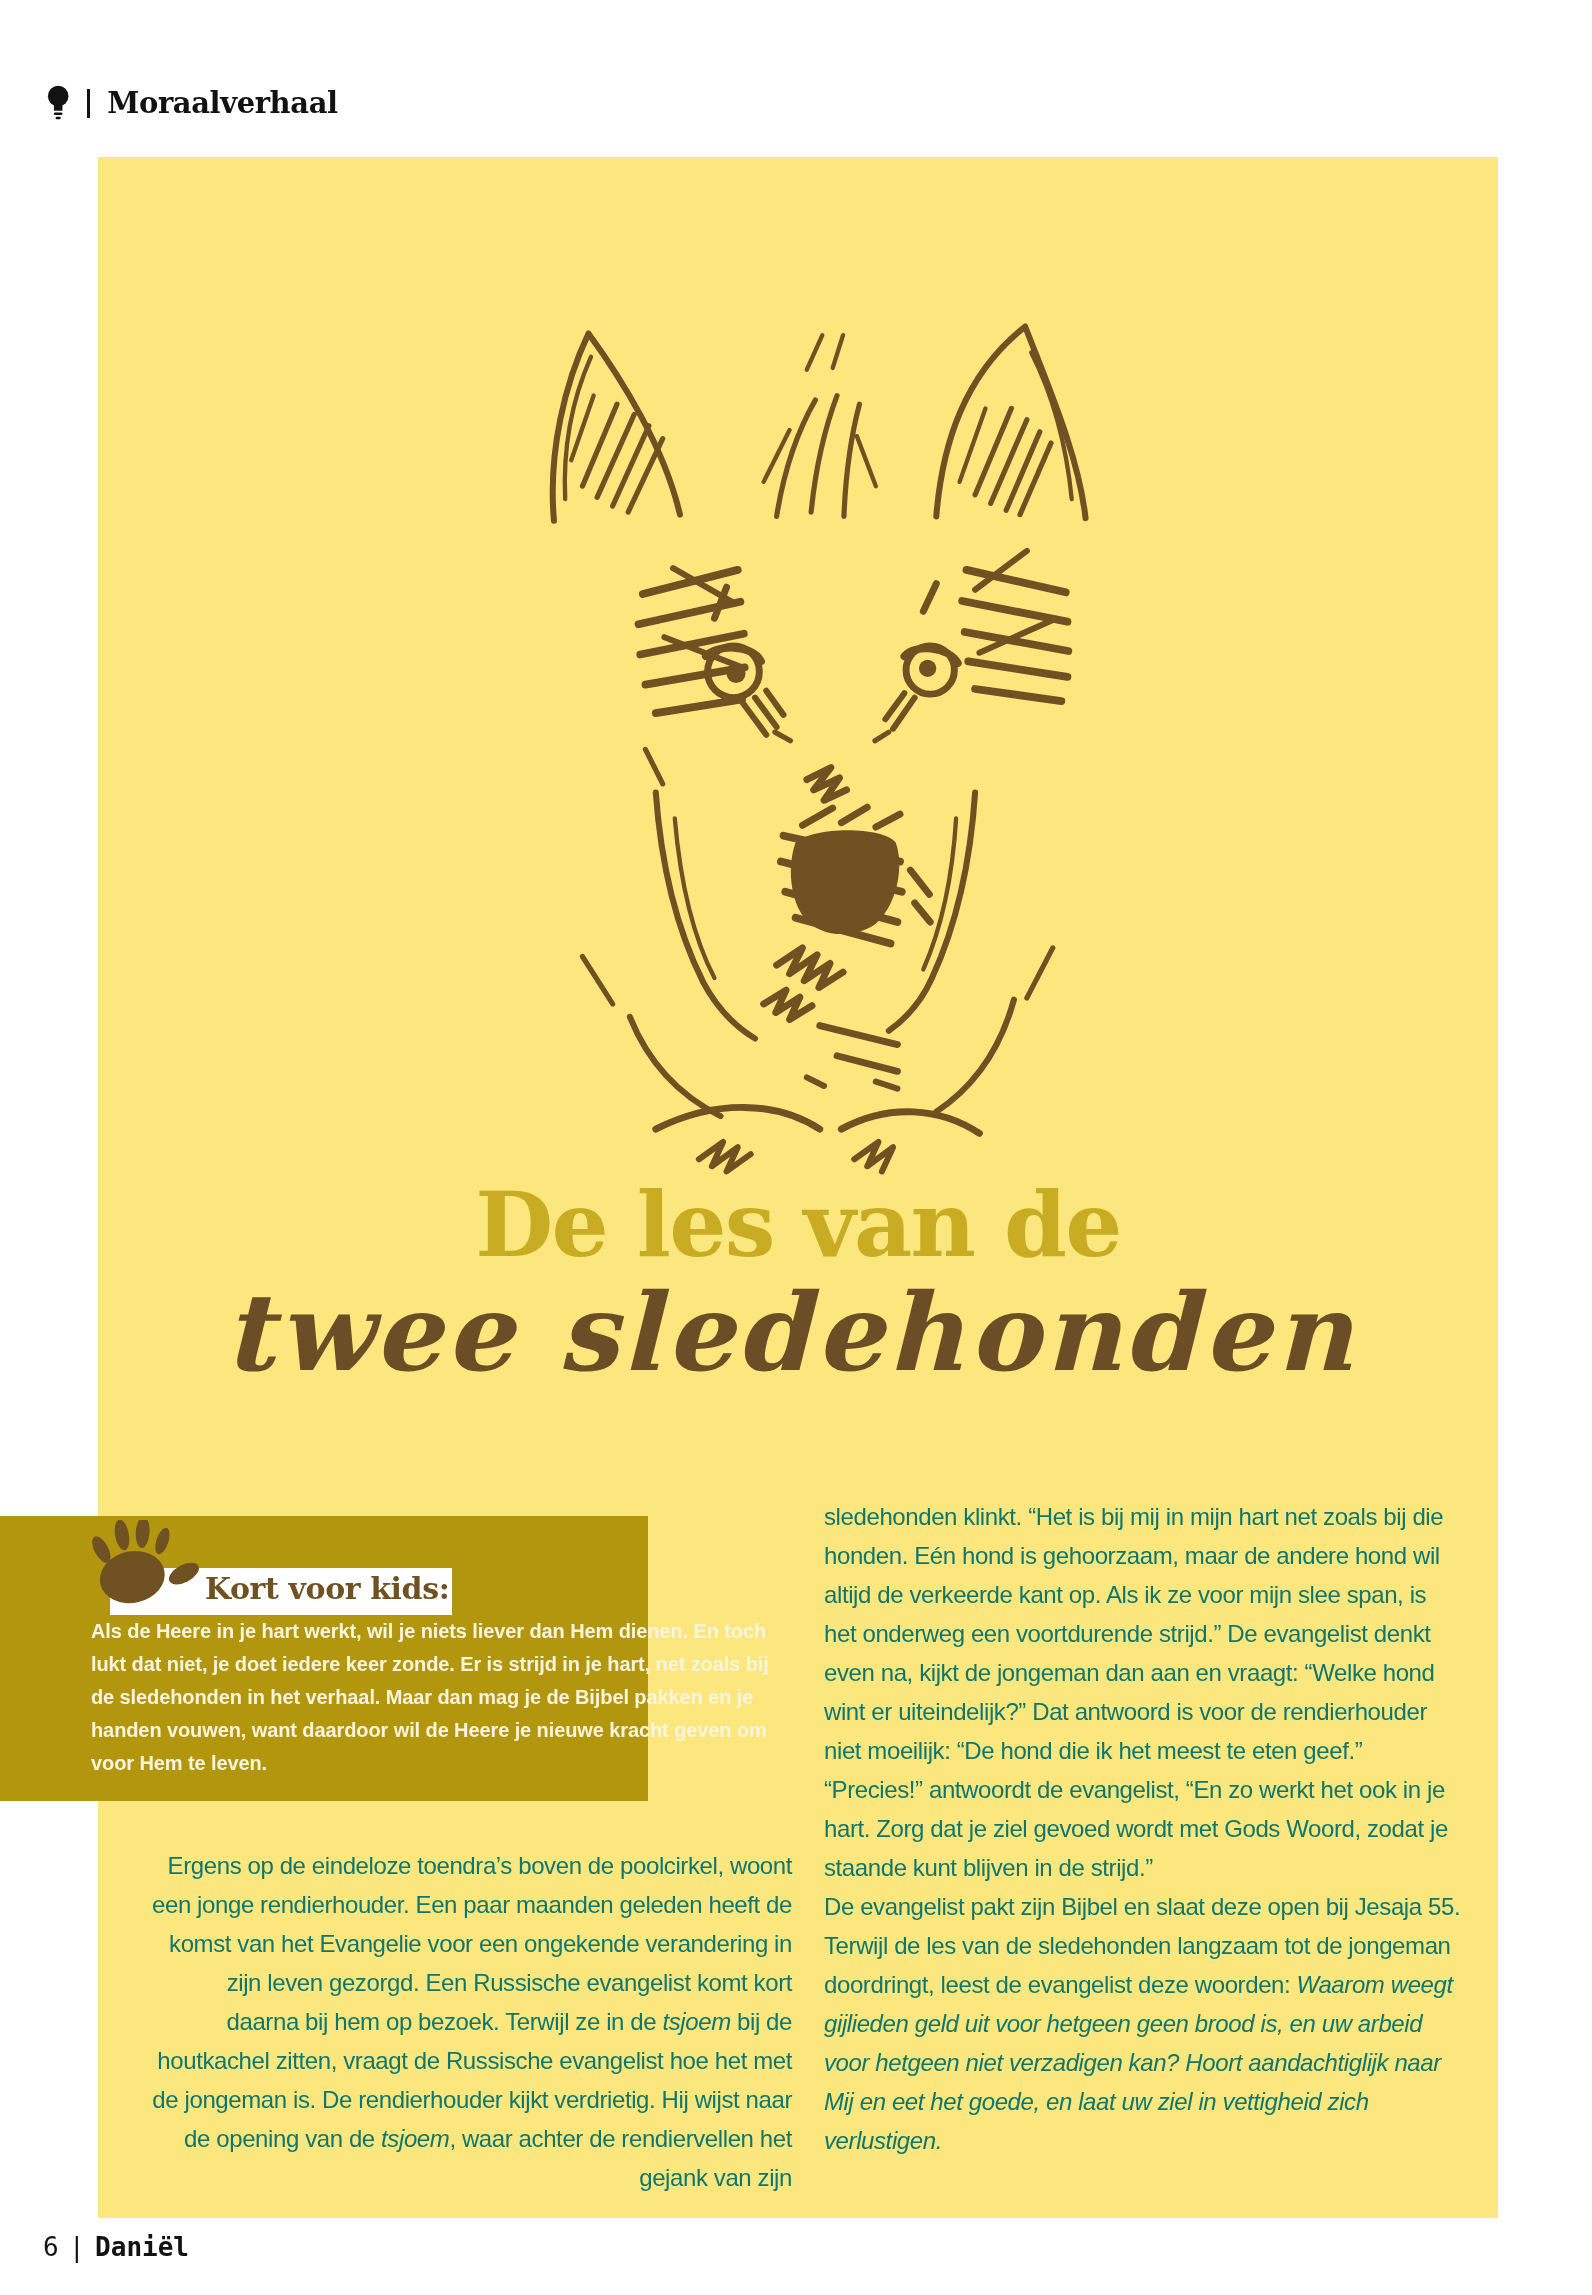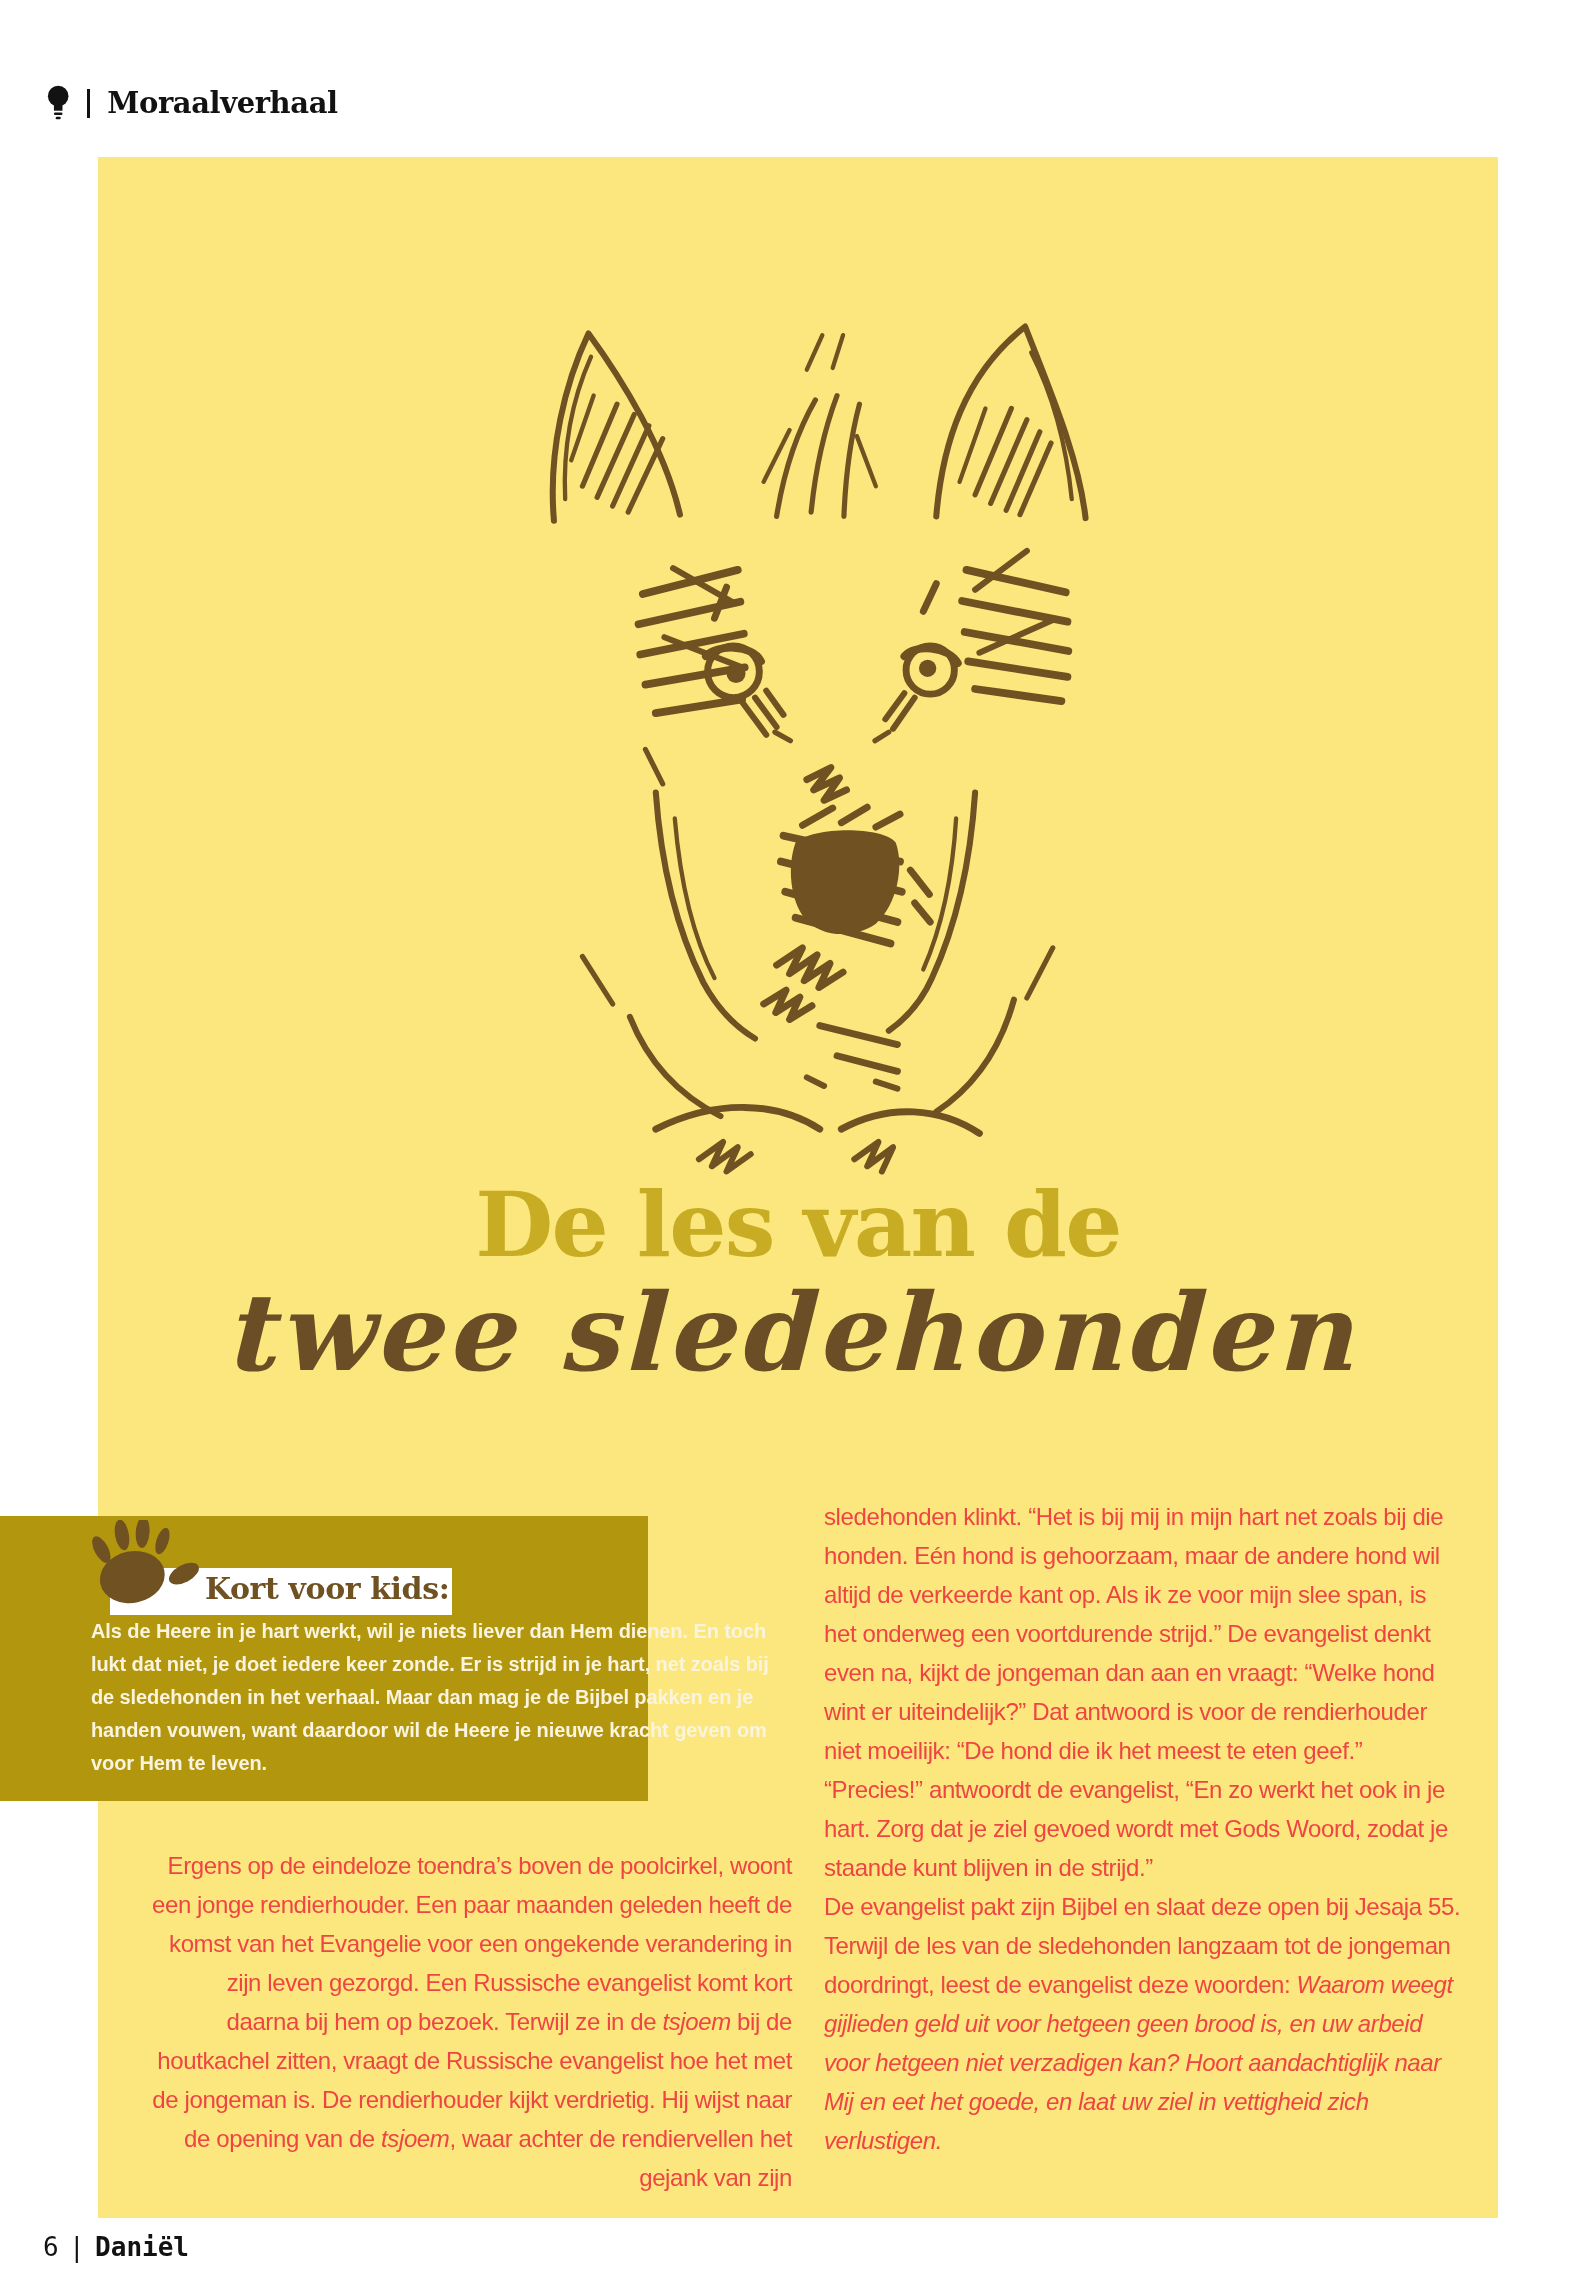--- a/index.html
+++ b/index.html
@@ -36,21 +36,21 @@
   .kids-strip { position:absolute; left:110px; top:52px; width:342px; height:47px; background:#ffffff; }
   .kids-heading {
     position:absolute; left:205px; top:55px;
     font-family:"DejaVu Serif", serif; font-weight:700; font-size:30px; color:#6F5122; letter-spacing:-0.4px;
   }
   .kids-body {
     position:absolute; left:91px; top:99px; width:683px;
     font-size:20px; font-weight:700; line-height:33px; color:#FBF4DE; letter-spacing:-0.1px;
   }
   
-  .col { position:absolute; font-size:24px; line-height:39px; color:#ef4444; letter-spacing:-0.4px; }
+  .col { position:absolute; font-size:24px; line-height:39px; color:#0f766e; letter-spacing:-0.4px; }
   .col p { margin:0; }
   .col em { }
   .col-left  { left:152px; top:1806px; width:640px;text-align:right; }
   .col-right { left:824px; top:1457px; width:640px; }
   
   .footer { position:absolute; left:43px; top:2192px; display:flex; align-items:baseline; gap:10.4px;
     font-family:"DejaVu Sans Mono", monospace; font-size:26px; color:#121212; }
   .footer .mag { font-weight:700; }
   .footer .sep { font-weight:400; color:#121212; }
 </style>

